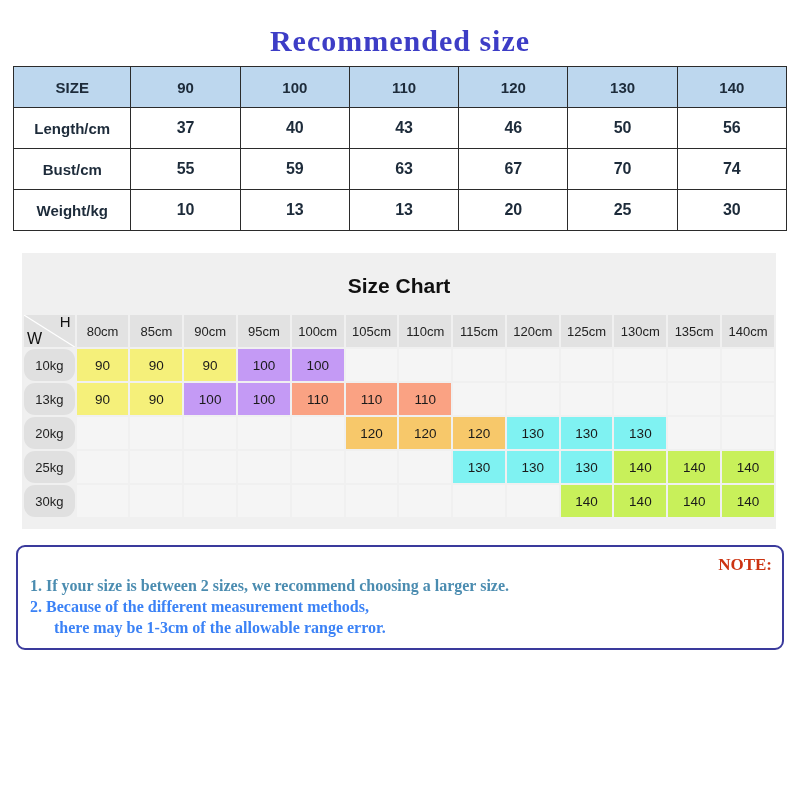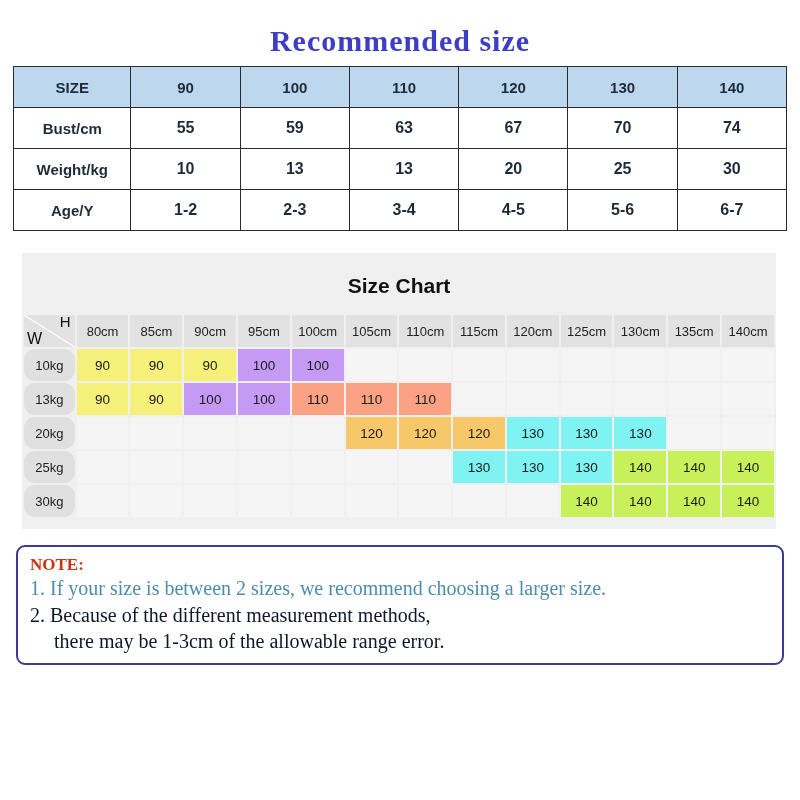--- a/index.html
+++ b/index.html
@@ -145,29 +145,31 @@
     border-radius: 9px;
     padding: 7px 10px 9px 12px;
     box-sizing: border-box;
   }
   #note-title {
     color: #cc3311;
     font-size: 17px;
     font-weight: bold;
     font-family: "Liberation Serif", serif;
     line-height: 1.25;
+    text-align: right;
   }
   .note-line {
-    font-size: 20px;
+    font-size: 16px;
     font-family: "Liberation Serif", serif;
     line-height: 1.32;
     white-space: nowrap;
+    font-weight: bold;
   }
   .note-blue { color: #4b8cb0; }
-  .note-red  { color: #0f172a; }
+  .note-red  { color: #3b82f6; }
   .note-indent { padding-left: 24px; }
 </style>
 </head>
 <body>
 
 <div id="main-title">Recommended  size</div>
 
 <div id="size-table-wrap">
   <table class="size-table">
     <colgroup>
@@ -184,46 +186,46 @@
         <th>SIZE</th>
         <th>90</th>
         <th>100</th>
         <th>110</th>
         <th>120</th>
         <th>130</th>
         <th>140</th>
       </tr>
     </thead>
     <tbody>
+      <tr>
+        <td class="rowhead">Length/cm</td>
+        <td>37</td>
+        <td>40</td>
+        <td>43</td>
+        <td>46</td>
+        <td>50</td>
+        <td>56</td>
+      </tr>
       <tr>
         <td class="rowhead">Bust/cm</td>
         <td>55</td>
         <td>59</td>
         <td>63</td>
         <td>67</td>
         <td>70</td>
         <td>74</td>
       </tr>
       <tr>
         <td class="rowhead">Weight/kg</td>
         <td>10</td>
         <td>13</td>
         <td>13</td>
         <td>20</td>
         <td>25</td>
         <td>30</td>
-      </tr>
-      <tr>
-        <td class="rowhead">Age/Y</td>
-        <td>1-2</td>
-        <td>2-3</td>
-        <td>3-4</td>
-        <td>4-5</td>
-        <td>5-6</td>
-        <td>6-7</td>
       </tr>
     </tbody>
   </table>
 </div>
 
 <div id="chart-panel">
   <div id="chart-title">Size Chart</div>
   <table class="grid">
     <colgroup id="grid-cols">
         <col class="whcol">

